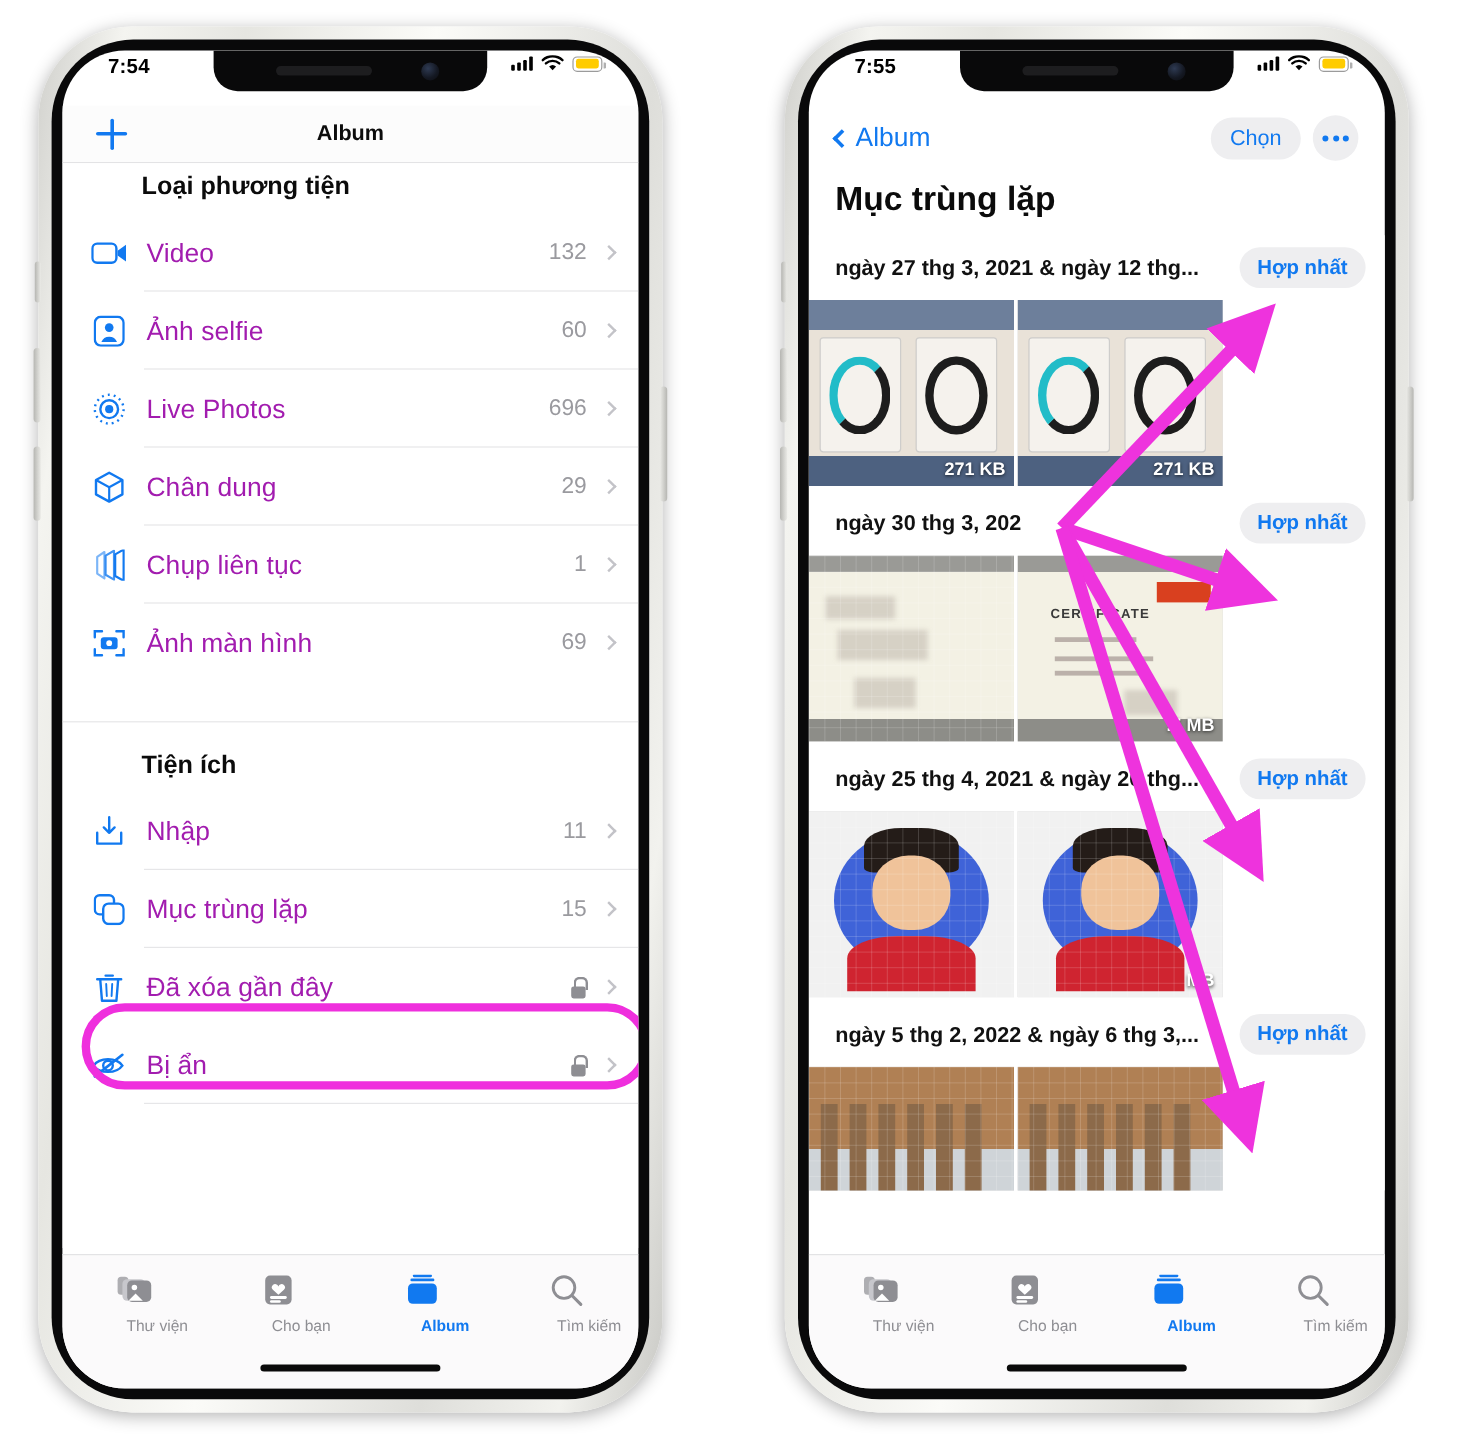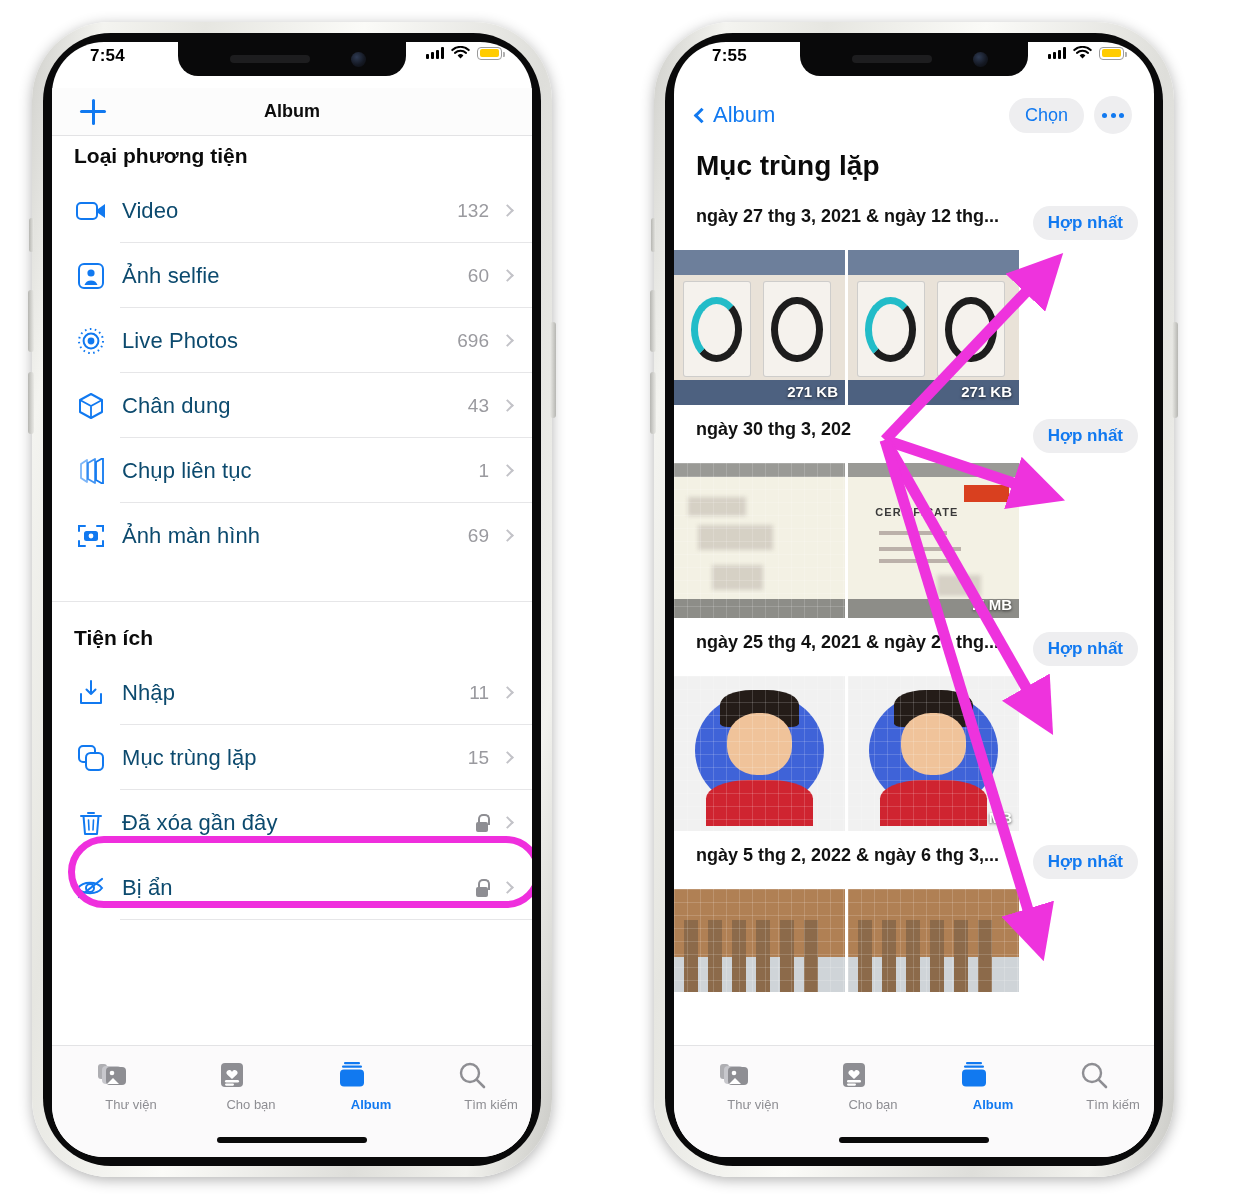--- a/index.html
+++ b/index.html
@@ -84,31 +84,32 @@
     content:"";position:absolute;background:#1179f0;border-radius:2px;
   }
   .plus-icon::before{left:0;top:11.5px;width:26px;height:3px;}
   .plus-icon::after{top:0;left:11.5px;height:26px;width:3px;}
 
   .scroll-area { position:relative; height: 904px; overflow:hidden; background:#fff; }
 
   .section-head {
     font-size: 21px; font-weight: 700; color:#0b0b0b;
     padding: 8px 0 10px 22px;
+    margin-left: 44px;
   }
   .row {
     position:relative; display:flex; align-items:center;
     height: 65px; padding-left: 22px; padding-right: 20px;
   }
   .row .sep {
     position:absolute; left:68px; right:0; bottom:0; height:1px; background:#e6e6e8;
   }
   .row-icon { width:34px; height:34px; flex:0 0 34px; margin-right:14px;
     display:flex; align-items:center; justify-content:center; }
-  .row-label { font-size:22px; color:#0c4a6e; flex:1 1 auto; letter-spacing:.1px; }
+  .row-label { font-size:22px; color:#a21caf; flex:1 1 auto; letter-spacing:.1px; }
   .row-count { font-size:19px; color:#9a9a9f; margin-right:14px; }
   .chev {
     width:9px; height:9px; border-right:2.4px solid #c3c3c8; border-top:2.4px solid #c3c3c8;
     transform: rotate(45deg); flex:0 0 auto;
   }
   .lockico { width:15px;height:18px;margin-right:14px;position:relative;}
   .lockico::before{content:"";position:absolute;left:1.5px;bottom:0;width:12px;height:10px;background:#8e8e93;border-radius:2px;}
   .lockico::after{content:"";position:absolute;left:3.5px;top:0;width:8px;height:9px;border:2px solid #8e8e93;border-bottom:none;border-radius:5px 5px 0 0;}
 
   .group-gap { height: 34px; border-bottom:1px solid #e6e6e8; }
@@ -147,21 +148,21 @@
     font-size:18px; color:#1179f0; cursor:pointer;
   }
   .dotsbtn {
     background:#eeeef0; border-radius:50%; width:38px; height:38px;
     display:flex;align-items:center;justify-content:center;gap:3.5px;cursor:pointer;
   }
   .dotsbtn span{ width:5px;height:5px;border-radius:50%;background:#1179f0; display:block;}
   .big-title { font-size:28px; font-weight:700; color:#0b0b0b; padding: 8px 22px 14px; }
 
   .dup-group { margin-bottom: 4px; }
-  .dup-head { display:flex; align-items:flex-start; padding: 10px 16px 10px 22px; gap:10px; }
+  .dup-head { display:flex; align-items:center; padding: 10px 16px 10px 22px; gap:10px; }
   .dup-date {
     font-size:18px; font-weight:600; color:#111; white-space:nowrap;
     overflow:hidden; text-overflow:ellipsis; flex:1 1 auto;
   }
   .merge-btn {
     background:#eeeef0; border-radius:18px; padding:7px 15px; font-size:17px;
     color:#1179f0; font-weight:600; white-space:nowrap; cursor:pointer; flex:0 0 auto;
   }
   .thumbs { display:flex; gap:3px; padding-left:0; }
   .thumb { position:relative; width:171px; height:155px; overflow:hidden; background:#ddd; }
@@ -300,21 +301,21 @@
         </div>
 
         <div class="row">
           <div class="row-icon">
             <svg width="28" height="28" viewBox="0 0 28 28">
                 <path d="M14 2 L25 8 L25 20 L14 26 L3 20 L3 8 Z" stroke="#1179f0" stroke-width="2" fill="none" stroke-linejoin="round"></path>
                 <path d="M3 8 L14 14 L25 8 M14 14 L14 26" stroke="#1179f0" stroke-width="1.8" fill="none"></path>
               </svg>
           </div>
           <div class="row-label">Chân dung</div>
-          <div class="row-count">43</div>
+          <div class="row-count">29</div>
           <div class="chev"></div>
           <div class="sep"></div>
         </div>
 
 
         <div class="row">
           <div class="row-icon">
             <svg width="28" height="26" viewBox="0 0 28 26">
                 <path d="M4 6 L4 20 L10 24 L10 2 Z" stroke="#1179f0" stroke-width="1.8" fill="none" stroke-linejoin="round" opacity=".55"></path>
                 <path d="M11 5 L11 21 L18 25 L18 1 Z" stroke="#1179f0" stroke-width="1.8" fill="none" stroke-linejoin="round" opacity=".8"></path>

